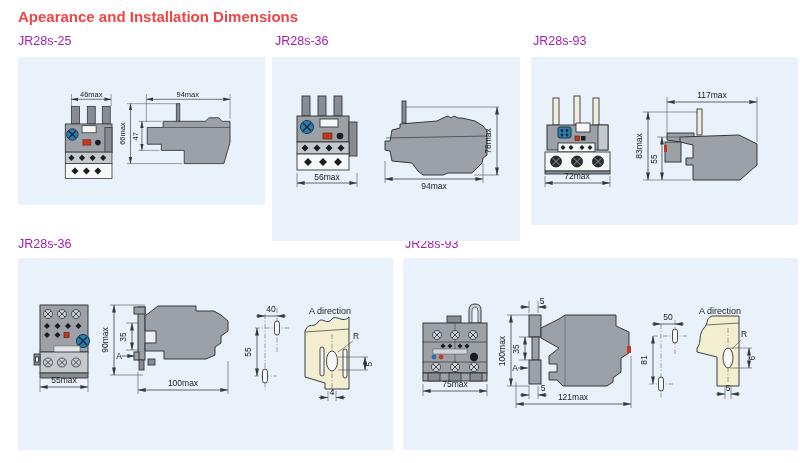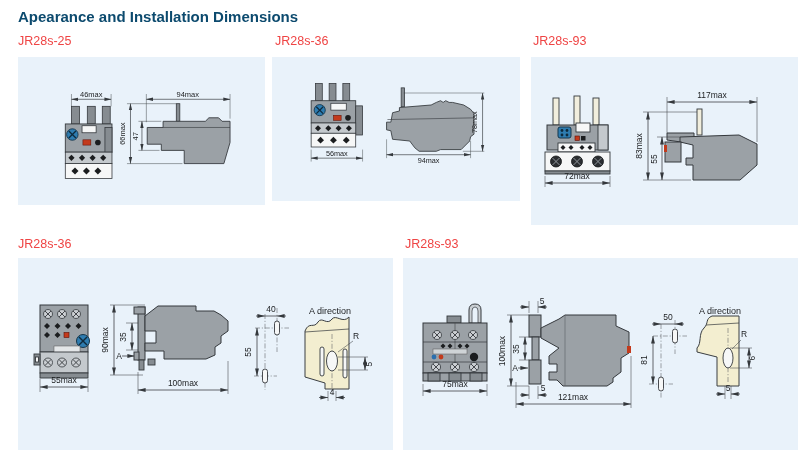--- a/index.html
+++ b/index.html
@@ -1,19 +1,19 @@
 <!DOCTYPE html>
 <html><head>
 <meta charset="utf-8">
 <style>
   html,body{margin:0;padding:0;}
   body{width:800px;height:463px;background:#ffffff;position:relative;overflow:hidden;
        font-family:"Liberation Sans",sans-serif;}
-  .title{position:absolute;left:18px;top:8px;font-size:15px;font-weight:bold;color:#0c4a6e;}
-  .plabel{position:absolute;font-size:12.5px;color:#ef4444;}
+  .title{position:absolute;left:18px;top:8px;font-size:15px;font-weight:bold;color:#ef4444;}
+  .plabel{position:absolute;font-size:12.5px;color:#a21caf;}
   .panel{position:absolute;background:#e9f2fa;}
   .panel svg{display:block;width:100%;height:100%;}
   svg text{font-family:"Liberation Sans",sans-serif;}
   .dt{font-size:8.5px;fill:#1c1e20;text-anchor:middle;}
   .sh{fill:#9ba1a6;stroke:#34383c;stroke-width:1;}
   .sh2{fill:#868c91;stroke:#34383c;stroke-width:0.9;}
   .band{fill:#c4c9cd;stroke:#34383c;stroke-width:0.9;}
   .wh{fill:#f6f7f7;stroke:#34383c;stroke-width:0.9;}
   .pale{fill:#f1eedd;stroke:#34383c;stroke-width:0.9;}
   .cr{fill:#f3eed0;stroke:#3a3e42;stroke-width:1;}
@@ -86,21 +86,21 @@
     <line class="dim" x1="111" y1="53" x2="111" y2="121" marker-start="url(#ar1)" marker-end="url(#ar1)"></line>
     <text class="dt" x="105" y="87" transform="rotate(-90 105 87)">66max</text>
     <line class="ext" x1="120" y1="73" x2="146" y2="73"></line>
         <line class="ext" x1="120" y1="106" x2="144" y2="106"></line>
     <line class="dim" x1="124" y1="73" x2="124" y2="106" marker-start="url(#ar1)" marker-end="url(#ar1)"></line>
     <text class="dt" x="119" y="90" transform="rotate(-90 119 90)">47</text>
   </g>
 </svg>
 </div>
 
-<div class="panel" style="left:272px;top:57px;width:248px;height:144px">
+<div class="panel" style="left:272px;top:57px;width:248px;height:184px">
 <svg viewBox="0 0 248 168">
   <defs>
         <marker id="ar2" viewBox="0 0 10 6" refX="9.5" refY="3" markerWidth="10" markerHeight="6" orient="auto-start-reverse">
           <path d="M0,0.6 L10,3 L0,5.4 Z" fill="#34383c"></path>
         </marker>
       </defs>
   <g>
     <rect class="sh2" x="30" y="31" width="8" height="20"></rect>
     <rect class="sh2" x="46" y="31" width="8" height="20"></rect>
     <rect class="sh2" x="62" y="31" width="8" height="20"></rect>

